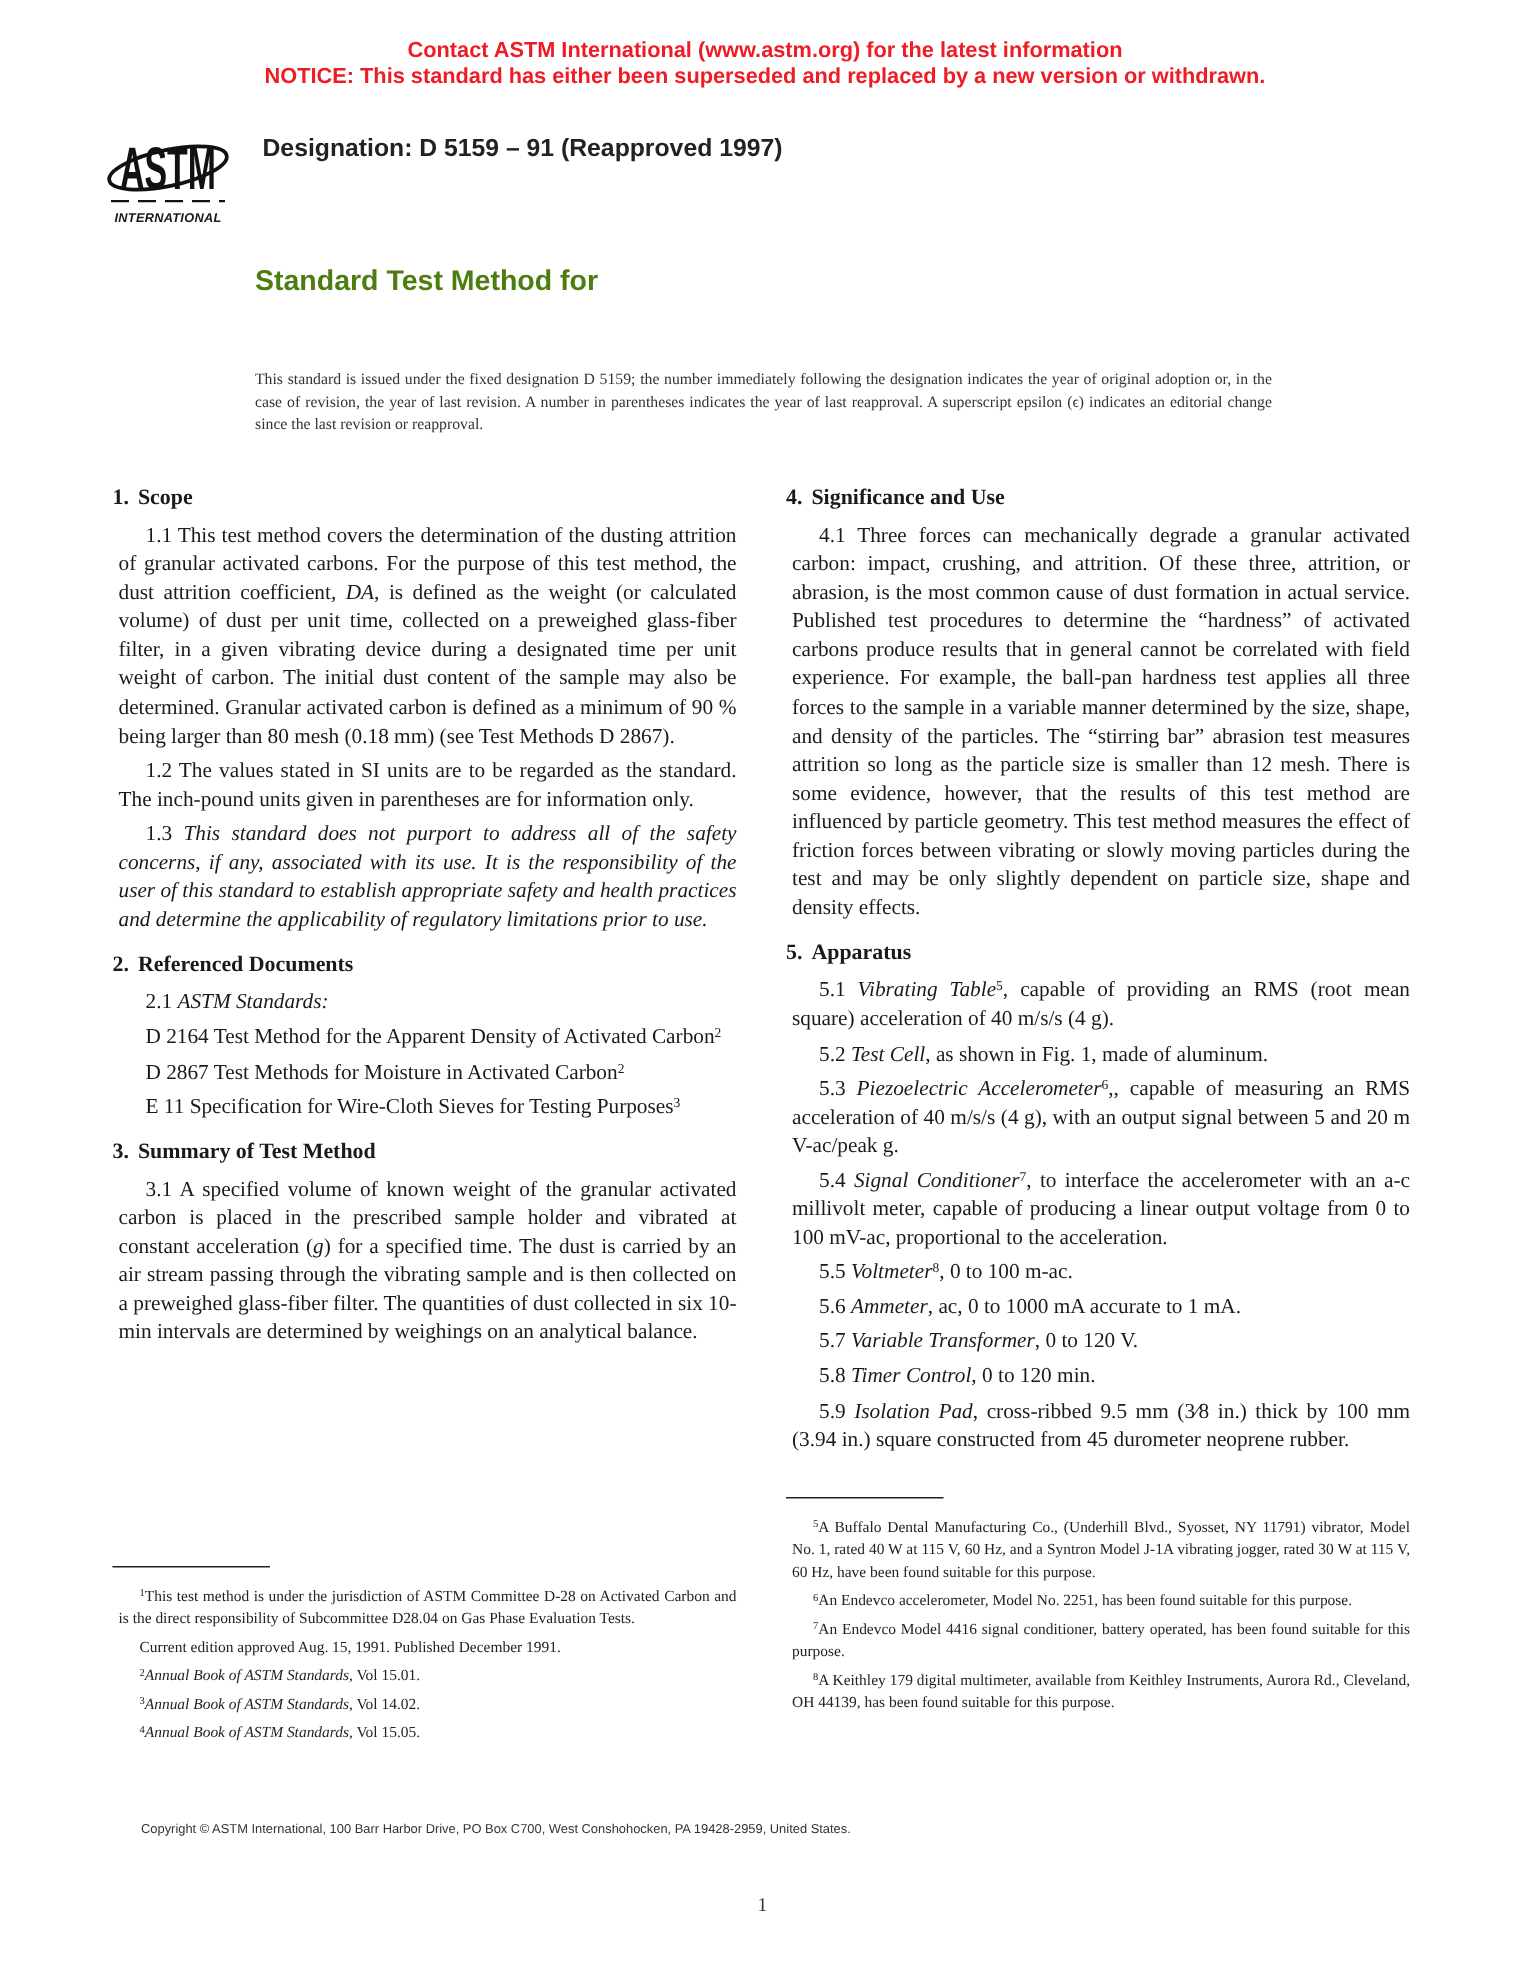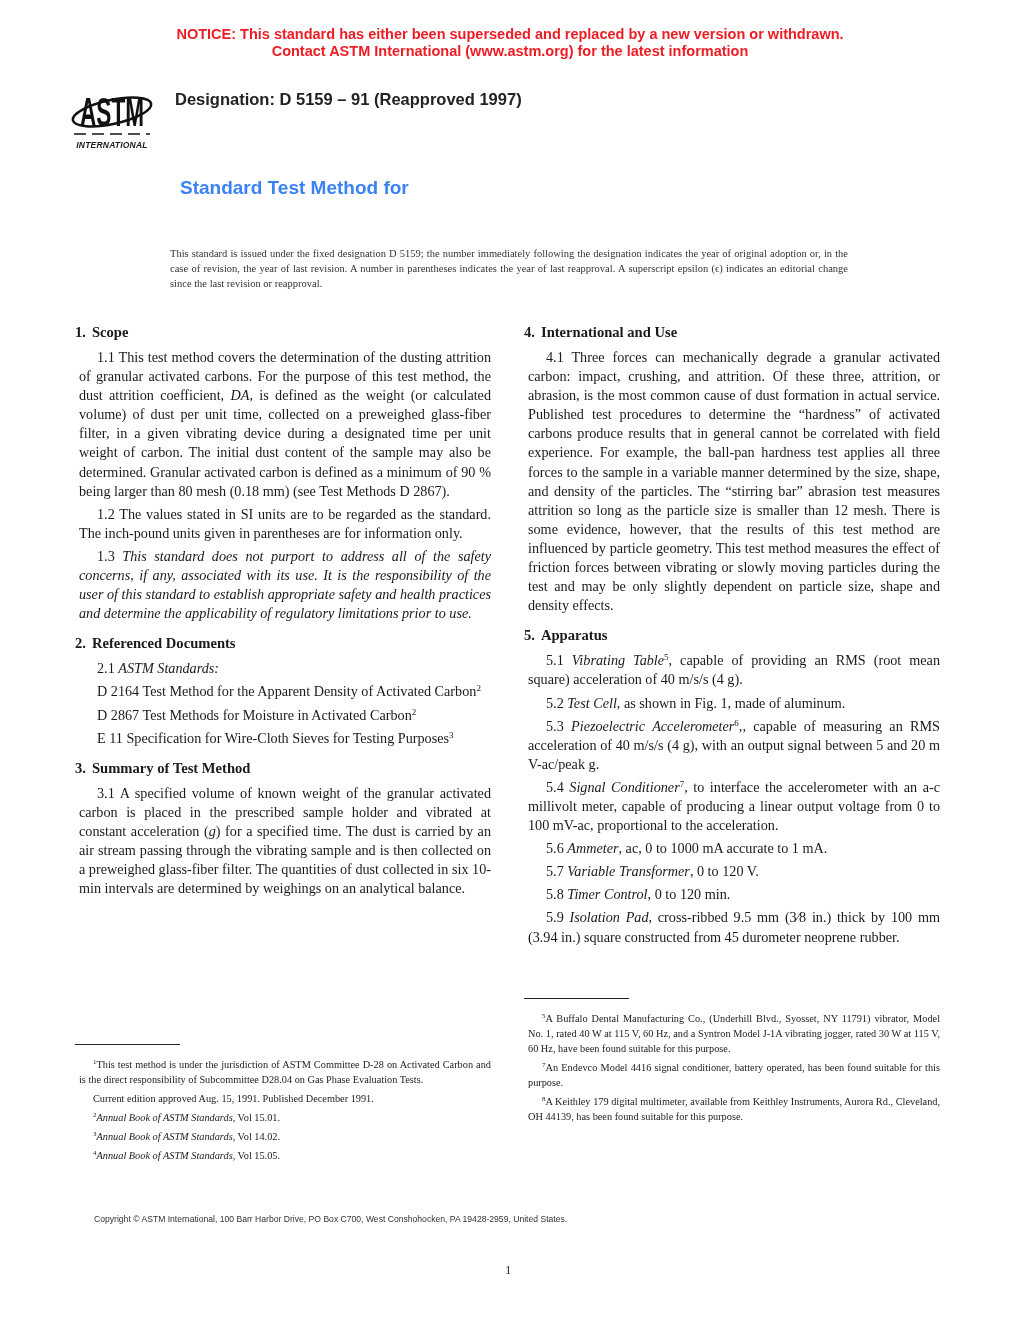--- a/index.html
+++ b/index.html
@@ -7,22 +7,22 @@
          font-family:"Liberation Serif", serif; }
   .notice { position:absolute; top:26px; left:0; width:1020px; text-align:center;
             font-family:"Liberation Sans", sans-serif; font-weight:bold; color:#ee1c24;
             font-size:14.5px; line-height:17px; }
   .logo { position:absolute; left:64px; top:78px; width:96px; height:70px; }
   .logo-text { position:absolute; left:64px; top:140px; width:96px; text-align:center;
                font-family:"Liberation Sans", sans-serif; font-weight:bold; font-style:italic;
                font-size:8.5px; letter-spacing:0.2px; }
   .designation { position:absolute; left:175px; top:90px; font-family:"Liberation Sans", sans-serif;
                  font-size:16.5px; font-weight:bold; color:#222; }
-  .title { position:absolute; left:180px; top:176px; font-family:"Liberation Sans", sans-serif;
-           font-weight:bold; color:#3b82f6; }
+  .title { position:absolute; left:170px; top:176px; font-family:"Liberation Sans", sans-serif;
+           font-weight:bold; color:#4d7c0f; }
   .title .l1 { font-size:19px; line-height:23px; display:block; }
   .title .l2 { font-size:21px; line-height:25px; display:block; }
   .title sup { font-size:13px; vertical-align:top; position:relative; top:-2px; }
   .intro { position:absolute; left:170px; top:246px; width:678px; font-size:10.5px; line-height:15px;
            text-align:justify; color:#333; }
   .col { position:absolute; top:322px; width:420px; font-size:14.2px; line-height:19.1px; text-align:justify; }
   .col.left { left:75px; }
   .col.right { left:524px; }
   h2 { font-size:14.6px; font-weight:bold; margin:0 0 6px 0; line-height:20px; }
   h2 .num { margin-right:6px; }
@@ -37,22 +37,22 @@
   .fn p { text-indent:14px; }
   .fn sup { font-size:7px; top:-2px; }
   .copyright { position:absolute; left:75px; top:1214px; font-family:"Liberation Sans", sans-serif;
                font-size:8.6px; color:#333;margin-left:19px; }
   .pagenum { position:absolute; left:505px; top:1262px; font-size:13px; color:#333; }
 </style>
 </head>
 <body>
 
 <div class="notice">
+  <div>Contact ASTM International (www.astm.org) for the latest information</div>
   <div>NOTICE: This standard has either been superseded and replaced by a new version or withdrawn.</div>
-  <div>Contact ASTM International (www.astm.org) for the latest information</div>
 </div>
 
 <svg class="logo" viewBox="0 0 96 70">
   <ellipse cx="48" cy="34" rx="40" ry="12" fill="none" stroke="#111" stroke-width="2.5" transform="rotate(-12 48 34)"></ellipse>
   <text x="48" y="48" text-anchor="middle" font-family="Liberation Sans, sans-serif" font-weight="bold" font-size="40" fill="#111" textLength="64" lengthAdjust="spacingAndGlyphs">ASTM</text>
   <line x1="10" y1="56" x2="86" y2="56" stroke="#111" stroke-width="1.5" stroke-dasharray="12,6"></line>
 </svg>
 <div class="logo-text">INTERNATIONAL</div>
 
 <div class="designation">Designation: D 5159 – 91 (Reapproved 1997)</div>
@@ -89,38 +89,40 @@
 <div class="fn" style="left:75px; top:1053px;">
   <p><sup>1</sup><span>This test method is under the jurisdiction of ASTM Committee D-28 on Activated Carbon and is the direct responsibility of Subcommittee D28.04 on Gas Phase Evaluation Tests.</span></p>
   <p><span>Current edition approved Aug. 15, 1991. Published December 1991.</span></p>
   <p><sup>2</sup><i>Annual Book of ASTM Standards</i><span>, Vol 15.01.</span></p>
   <p><sup>3</sup><i>Annual Book of ASTM Standards</i><span>, Vol 14.02.</span></p>
   <p><sup>4</sup><i>Annual Book of ASTM Standards</i><span>, Vol 15.05.</span></p>
 </div>
 
 <div class="col right">
   <div class="sec">
-    <h2><span class="num">4.</span><span>International and Use</span></h2>
+    <h2><span class="num">4.</span><span>Significance and Use</span></h2>
     <p class="para">4.1 Three forces can mechanically degrade a granular activated carbon: impact, crushing, and attrition. Of these three, attrition, or abrasion, is the most common cause of dust formation in actual service. Published test procedures to determine the “hardness” of activated carbons produce results that in general cannot be correlated with field experience. For example, the ball-pan hardness test applies all three forces to the sample in a variable manner determined by the size, shape, and density of the particles. The “stirring bar” abrasion test measures attrition so long as the particle size is smaller than 12 mesh. There is some evidence, however, that the results of this test method are influenced by particle geometry. This test method measures the effect of friction forces between vibrating or slowly moving particles during the test and may be only slightly dependent on particle size, shape and density effects.</p>
   </div>
 
   <div class="sec">
     <h2><span class="num">5.</span><span>Apparatus</span></h2>
     <p class="para"><span>5.1 </span><i>Vibrating Table</i><sup>5</sup><span>, capable of providing an RMS (root mean square) acceleration of 40 m/s/s (4 g).</span></p>
     <p class="para"><span>5.2 </span><i>Test Cell</i><span>, as shown in Fig. 1, made of aluminum.</span></p>
     <p class="para"><span>5.3 </span><i>Piezoelectric Accelerometer</i><sup>6</sup><span>,, capable of measuring an RMS acceleration of 40 m/s/s (4 g), with an output signal between 5 and 20 m V-ac/peak g.</span></p>
     <p class="para"><span>5.4 </span><i>Signal Conditioner</i><sup>7</sup><span>, to interface the accelerometer with an a-c millivolt meter, capable of producing a linear output voltage from 0 to 100 mV-ac, proportional to the acceleration.</span></p>
+    <p class="para"><span>5.5 </span><i>Voltmeter</i><sup>8</sup><span>, 0 to 100 m-ac.</span></p>
     <p class="para"><span>5.6 </span><i>Ammeter</i><span>, ac, 0 to 1000 mA accurate to 1 mA.</span></p>
     <p class="para"><span>5.7 </span><i>Variable Transformer</i><span>, 0 to 120 V.</span></p>
     <p class="para"><span>5.8 </span><i>Timer Control</i><span>, 0 to 120 min.</span></p>
     <p class="para"><span>5.9 </span><i>Isolation Pad</i><span>, cross-ribbed 9.5 mm (3⁄8 in.) thick by 100 mm (3.94 in.) square constructed from 45 durometer neoprene rubber.</span></p>
   </div>
 </div>
 
 <div class="fnrule" style="left:524px; top:998px;"></div>
 <div class="fn" style="left:524px; top:1007px;">
   <p><sup>5</sup><span>A Buffalo Dental Manufacturing Co., (Underhill Blvd., Syosset, NY 11791) vibrator, Model No. 1, rated 40 W at 115 V, 60 Hz, and a Syntron Model J-1A vibrating jogger, rated 30 W at 115 V, 60 Hz, have been found suitable for this purpose.</span></p>
+  <p><sup>6</sup><span>An Endevco accelerometer, Model No. 2251, has been found suitable for this purpose.</span></p>
   <p><sup>7</sup><span>An Endevco Model 4416 signal conditioner, battery operated, has been found suitable for this purpose.</span></p>
   <p><sup>8</sup><span>A Keithley 179 digital multimeter, available from Keithley Instruments, Aurora Rd., Cleveland, OH 44139, has been found suitable for this purpose.</span></p>
 </div>
 
 <div class="copyright">Copyright © ASTM International, 100 Barr Harbor Drive, PO Box C700, West Conshohocken, PA 19428-2959, United States.</div>
 <div class="pagenum">1</div>
 
 </body></html>

